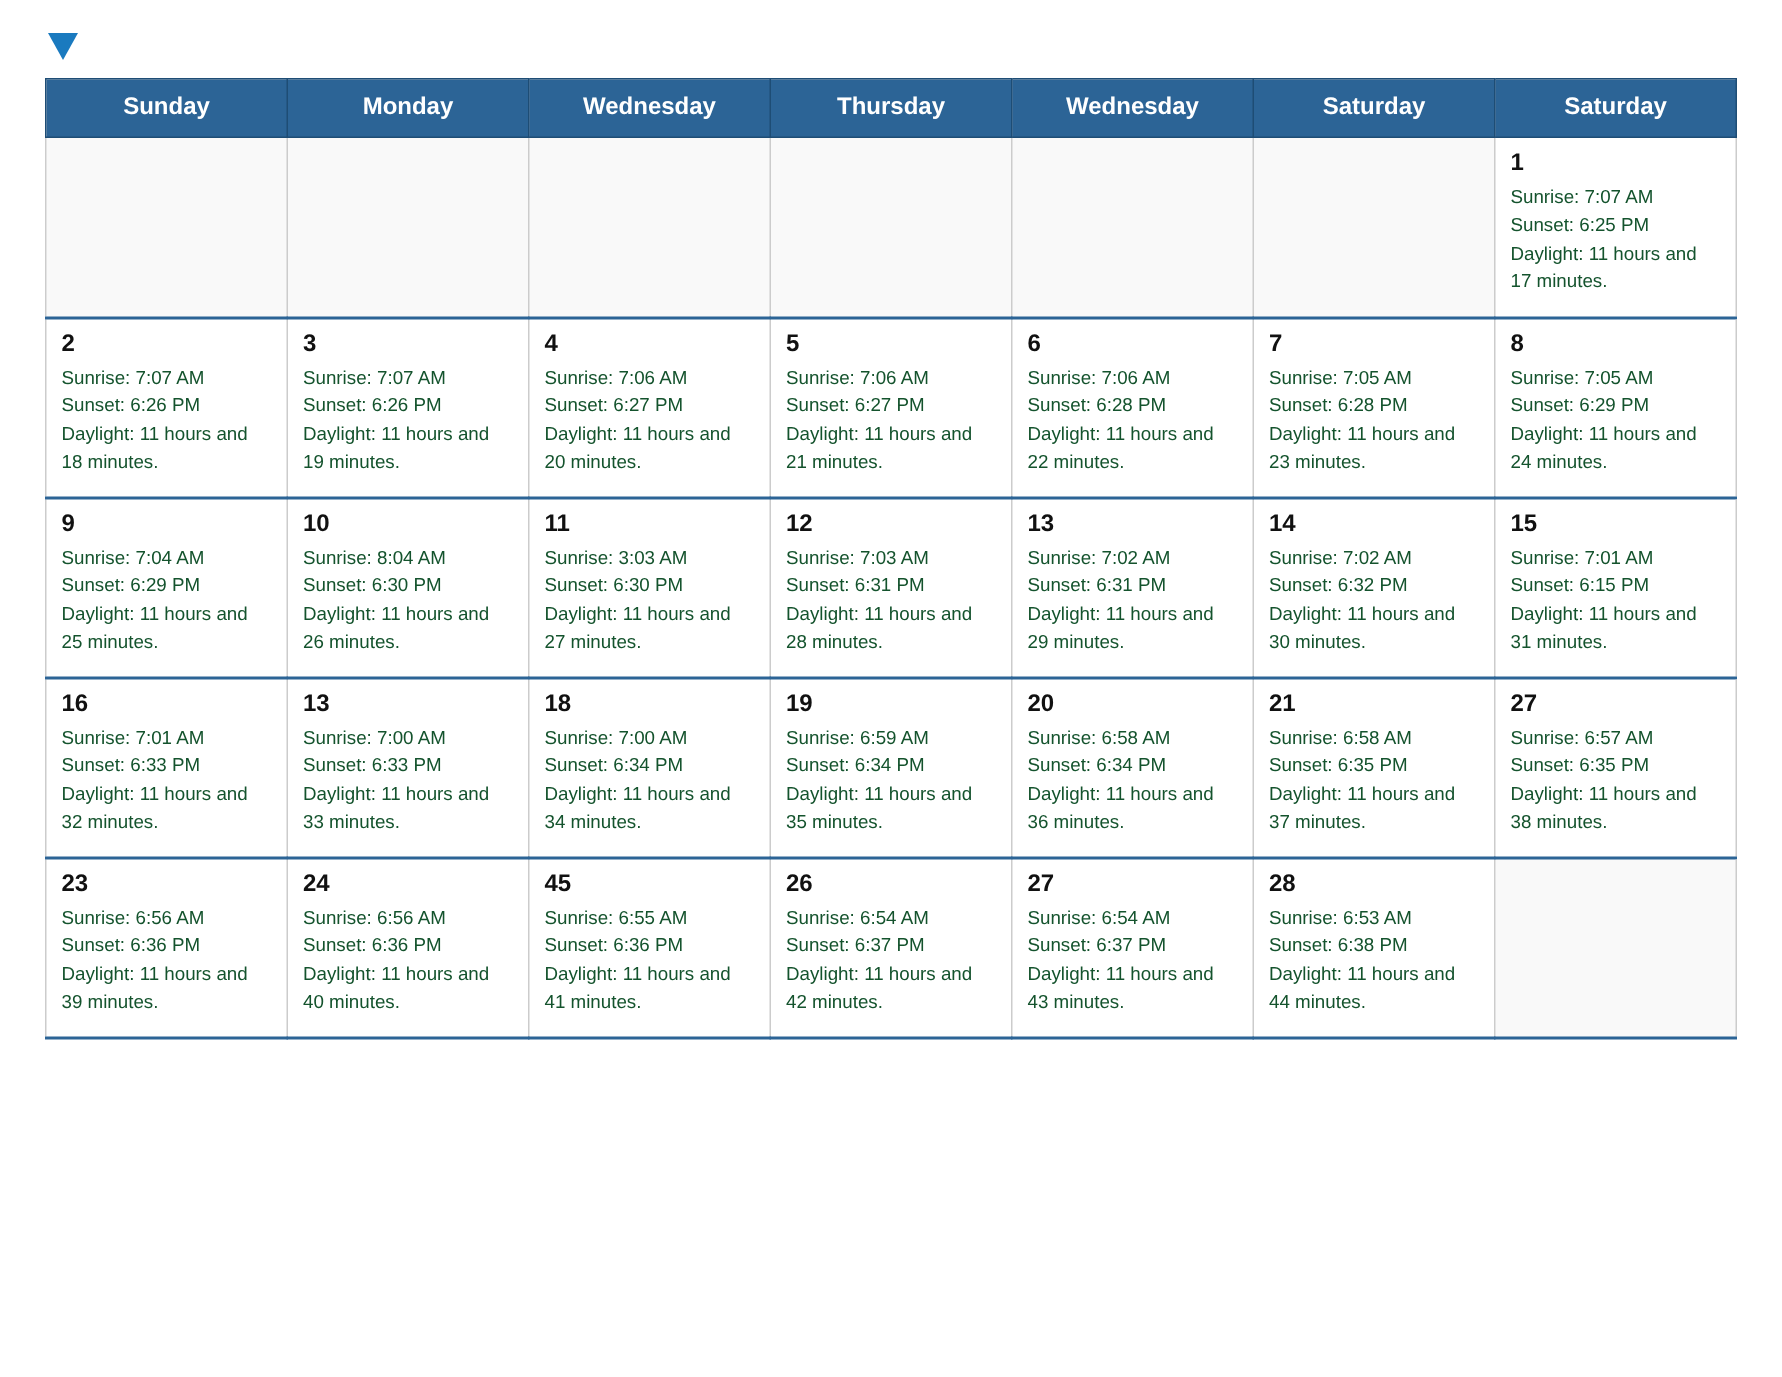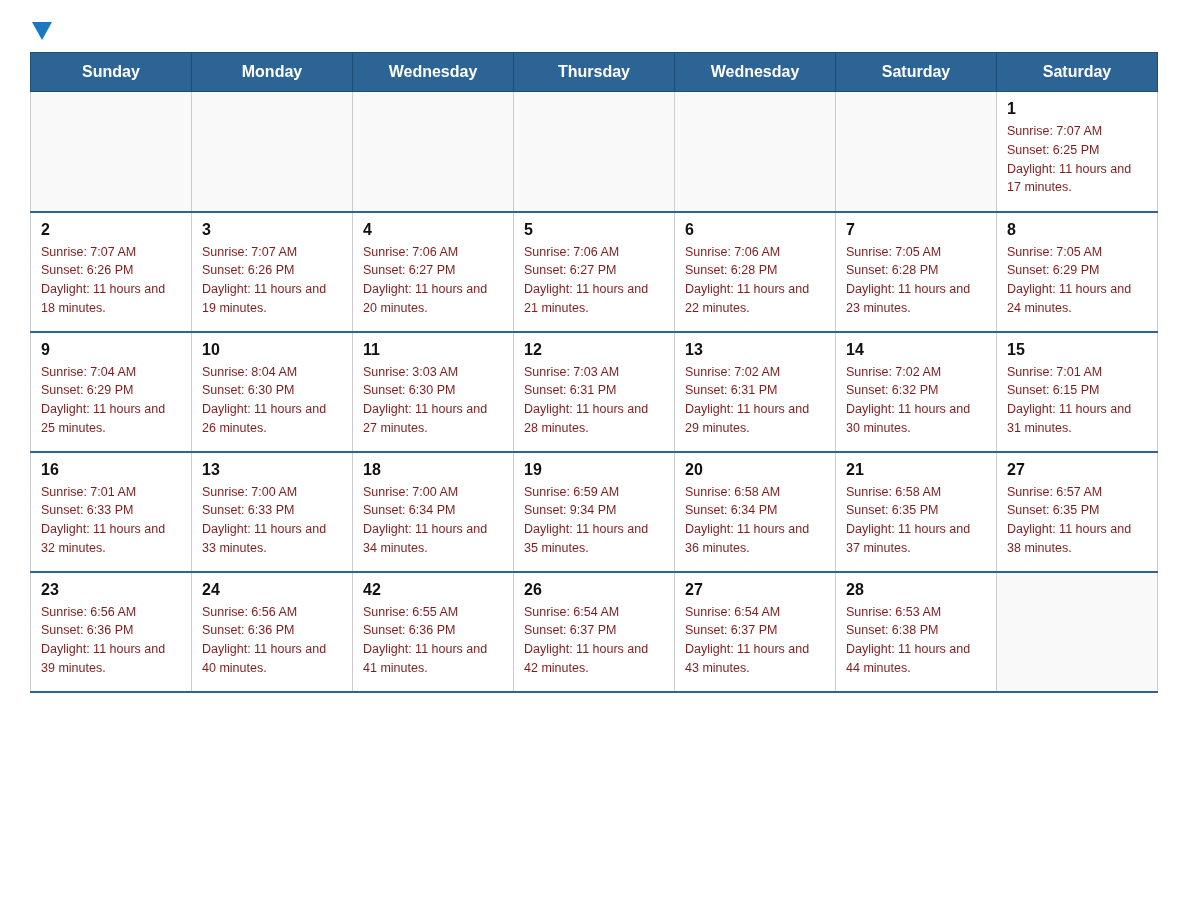--- a/index.html
+++ b/index.html
@@ -82,21 +82,21 @@
     .day-number {
       font-size: 16px;
       font-weight: bold;
       color: #111;
       display: block;
       margin-bottom: 4px;
     }
     .day-info {
       font-size: 12.5px;
       line-height: 1.5;
-      color: #7f1d1d;
+      color: #14532d;
     }
     .empty-cell {
       background: #f9f9f9;
     }
   </style>
 </head>
 <body>
 
 <div class="header">
   <div class="logo-wrapper">
@@ -246,21 +246,21 @@
         </td>
         <td>
           <span class="day-number">18</span>
           <div class="day-info">Sunrise: 7:00 AM
 Sunset: 6:34 PM
 Daylight: 11 hours and 34 minutes.</div>
         </td>
         <td>
           <span class="day-number">19</span>
           <div class="day-info">Sunrise: 6:59 AM
-Sunset: 9:34 PM
+Sunset: 6:34 PM
 Daylight: 11 hours and 35 minutes.</div>
         </td>
         <td>
           <span class="day-number">20</span>
           <div class="day-info">Sunrise: 6:58 AM
 Sunset: 6:34 PM
 Daylight: 11 hours and 36 minutes.</div>
         </td>
         <td>
           <span class="day-number">21</span>
@@ -282,21 +282,21 @@
 Sunset: 6:36 PM
 Daylight: 11 hours and 39 minutes.</div>
         </td>
         <td>
           <span class="day-number">24</span>
           <div class="day-info">Sunrise: 6:56 AM
 Sunset: 6:36 PM
 Daylight: 11 hours and 40 minutes.</div>
         </td>
         <td>
-          <span class="day-number">42</span>
+          <span class="day-number">45</span>
           <div class="day-info">Sunrise: 6:55 AM
 Sunset: 6:36 PM
 Daylight: 11 hours and 41 minutes.</div>
         </td>
         <td>
           <span class="day-number">26</span>
           <div class="day-info">Sunrise: 6:54 AM
 Sunset: 6:37 PM
 Daylight: 11 hours and 42 minutes.</div>
         </td>

